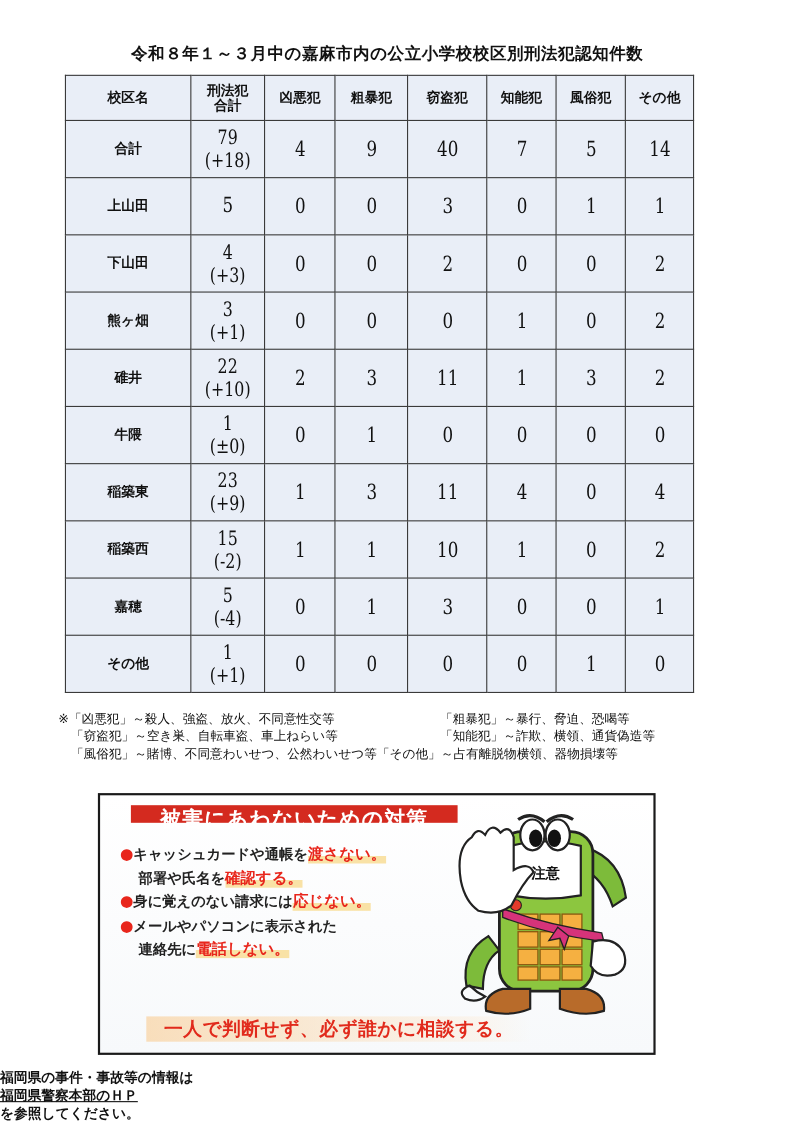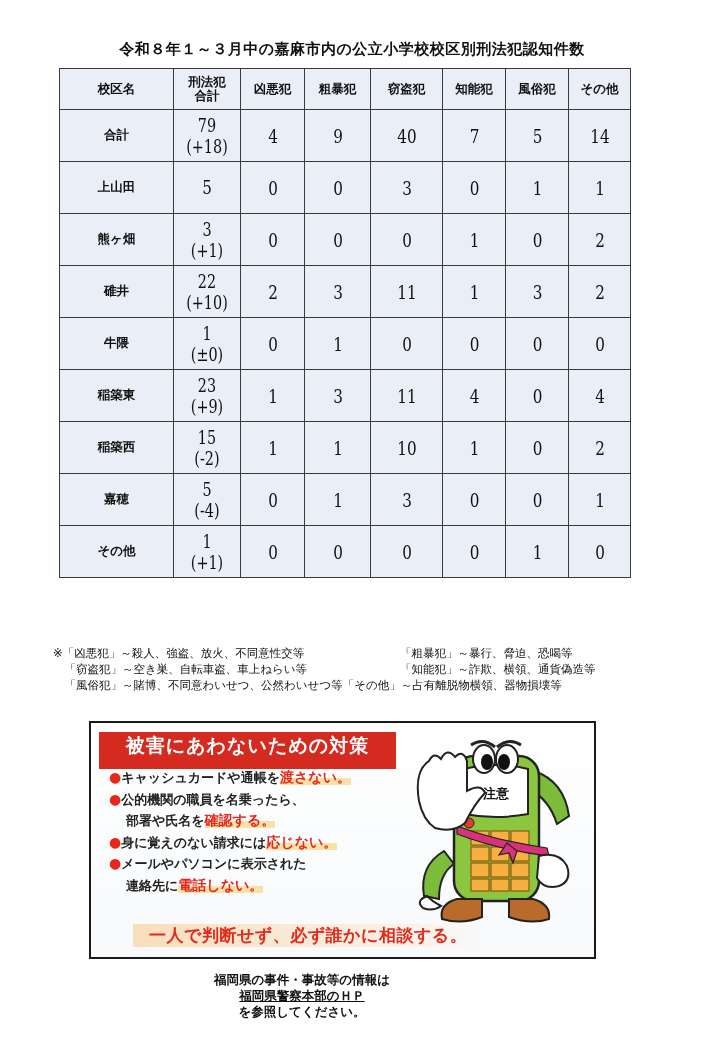--- a/index.html
+++ b/index.html
@@ -17,35 +17,35 @@
   td.num { font-family: "DejaVu Serif", serif; font-size: 19px; transform: scaleX(0.8); }
   td.total { font-family: "DejaVu Serif", serif; font-size: 18px; line-height: 21px; }
   td.total span { display: block; transform: scaleX(0.8); }
   .notes { position: absolute; left: 53px; top: 645px; width: 600px; font-size: 11.5px;
            line-height: 16px; }
   .notes div { position: relative; height: 16px; white-space: nowrap; }
   .notes .l { position: absolute; left: 0; }
   .notes .r { position: absolute; left: 347px; }
   .banner { position: absolute; left: 89px; top: 721px; width: 503px; height: 234px;
             border: 2px solid #1a1a1a; background: linear-gradient(180deg,#ffffff 0%,#f7f9fb 100%); overflow: hidden; }
-  .banner-title { position: absolute; left: 8px; top: 9px; width: 297px; height: 37px;
+  .banner-title { position: absolute; left: 28px; top: 9px; width: 297px; height: 16px;
             background: #d42a1f; color: #fff; font-size: 19px; font-weight: bold;
             text-align: center; line-height: 27px; letter-spacing: 1px; }
   .tips { position: absolute; left: 18px; top: 44px; font-size: 13px; font-weight: bold;
           line-height: 20.5px; color: #222; }
   .tip { white-space: nowrap; }
   .tip .dot { color: #e8261c; font-size: 14px; }
   .tip .em { color: #e8261c; font-size: 14px;
              background: linear-gradient(180deg, transparent 55%, #f9e2a6 55%); }
   .tip.cont { padding-left: 17px; }
   .slogan { position: absolute; left: 42px; top: 201px; font-size: 17px; font-weight: bold;
             color: #e12a1c; letter-spacing: 0.5px; padding: 0 16px;
             background: linear-gradient(90deg, rgba(249,210,160,0.7), rgba(252,235,215,0.4) 85%, transparent); }
   .mascot { position: absolute; left: 308px; top: 8px; width: 190px; height: 200px; }
-  .footer { position: absolute; left: 0; width: 604px; top: 972px; text-align: center;
+  .footer { position: absolute; left: 0; width: 604px; top: 972px; 
             font-size: 12.5px; font-weight: bold; line-height: 16px; }
   .footer a { color: #111; }
 </style>
 </head>
 <body>
 
 <div class="title">令和８年１～３月中の嘉麻市内の公立小学校校区別刑法犯認知件数</div>
 
 <table class="crime">
   <colgroup>
@@ -93,20 +93,33 @@
           <span>5</span>
         </td>
         <td class="num">0</td>
         <td class="num">0</td>
         <td class="num">3</td>
         <td class="num">0</td>
         <td class="num">1</td>
         <td class="num">1</td>
       </tr>
       <tr>
+        <td class="school">下山田</td>
+        <td class="total">
+          <span>4</span>
+          <span>(+3)</span>
+        </td>
+        <td class="num">0</td>
+        <td class="num">0</td>
+        <td class="num">2</td>
+        <td class="num">0</td>
+        <td class="num">0</td>
+        <td class="num">2</td>
+      </tr>
+      <tr>
         <td class="school">熊ヶ畑</td>
         <td class="total">
           <span>3</span>
           <span>(+1)</span>
         </td>
         <td class="num">0</td>
         <td class="num">0</td>
         <td class="num">0</td>
         <td class="num">1</td>
         <td class="num">0</td>
@@ -204,21 +217,20 @@
     </div>
   <div>
       <span class="l">　「風俗犯」～賭博、不同意わいせつ、公然わいせつ等「その他」～占有離脱物横領、器物損壊等</span>
     </div>
 </div>
 
 <div class="banner">
   <div class="banner-title">被害にあわないための対策</div>
   <div class="tips" id="tips">
       <div class="tip"><span class="dot">●</span><span>キャッシュカードや通帳を</span><span class="em">渡さない。</span></div>
-      <div class="tip"><span class="dot">●</span><span>公的機関の職員を名乗ったら、</span></div>
       <div class="tip cont"><span>部署や氏名を</span><span class="em">確認する。</span></div>
       <div class="tip"><span class="dot">●</span><span>身に覚えのない請求には</span><span class="em">応じない。</span></div>
       <div class="tip"><span class="dot">●</span><span>メールやパソコンに表示された</span></div>
       <div class="tip cont"><span>連絡先に</span><span class="em">電話しない。</span></div>
     </div>
   <div class="slogan">一人で判断せず、必ず誰かに相談する。</div>
   <svg class="mascot" viewBox="0 0 190 200">
 
     <path d="M135 40 q30 10 35 45 l-12 8 q-8 -25 -28 -35 z" fill="#7dbb3a" stroke="#222" stroke-width="2"></path>
     <path d="M45 120 q-25 15 -20 45 l15 3 q0 -25 15 -35 z" fill="#7dbb3a" stroke="#222" stroke-width="2"></path>

